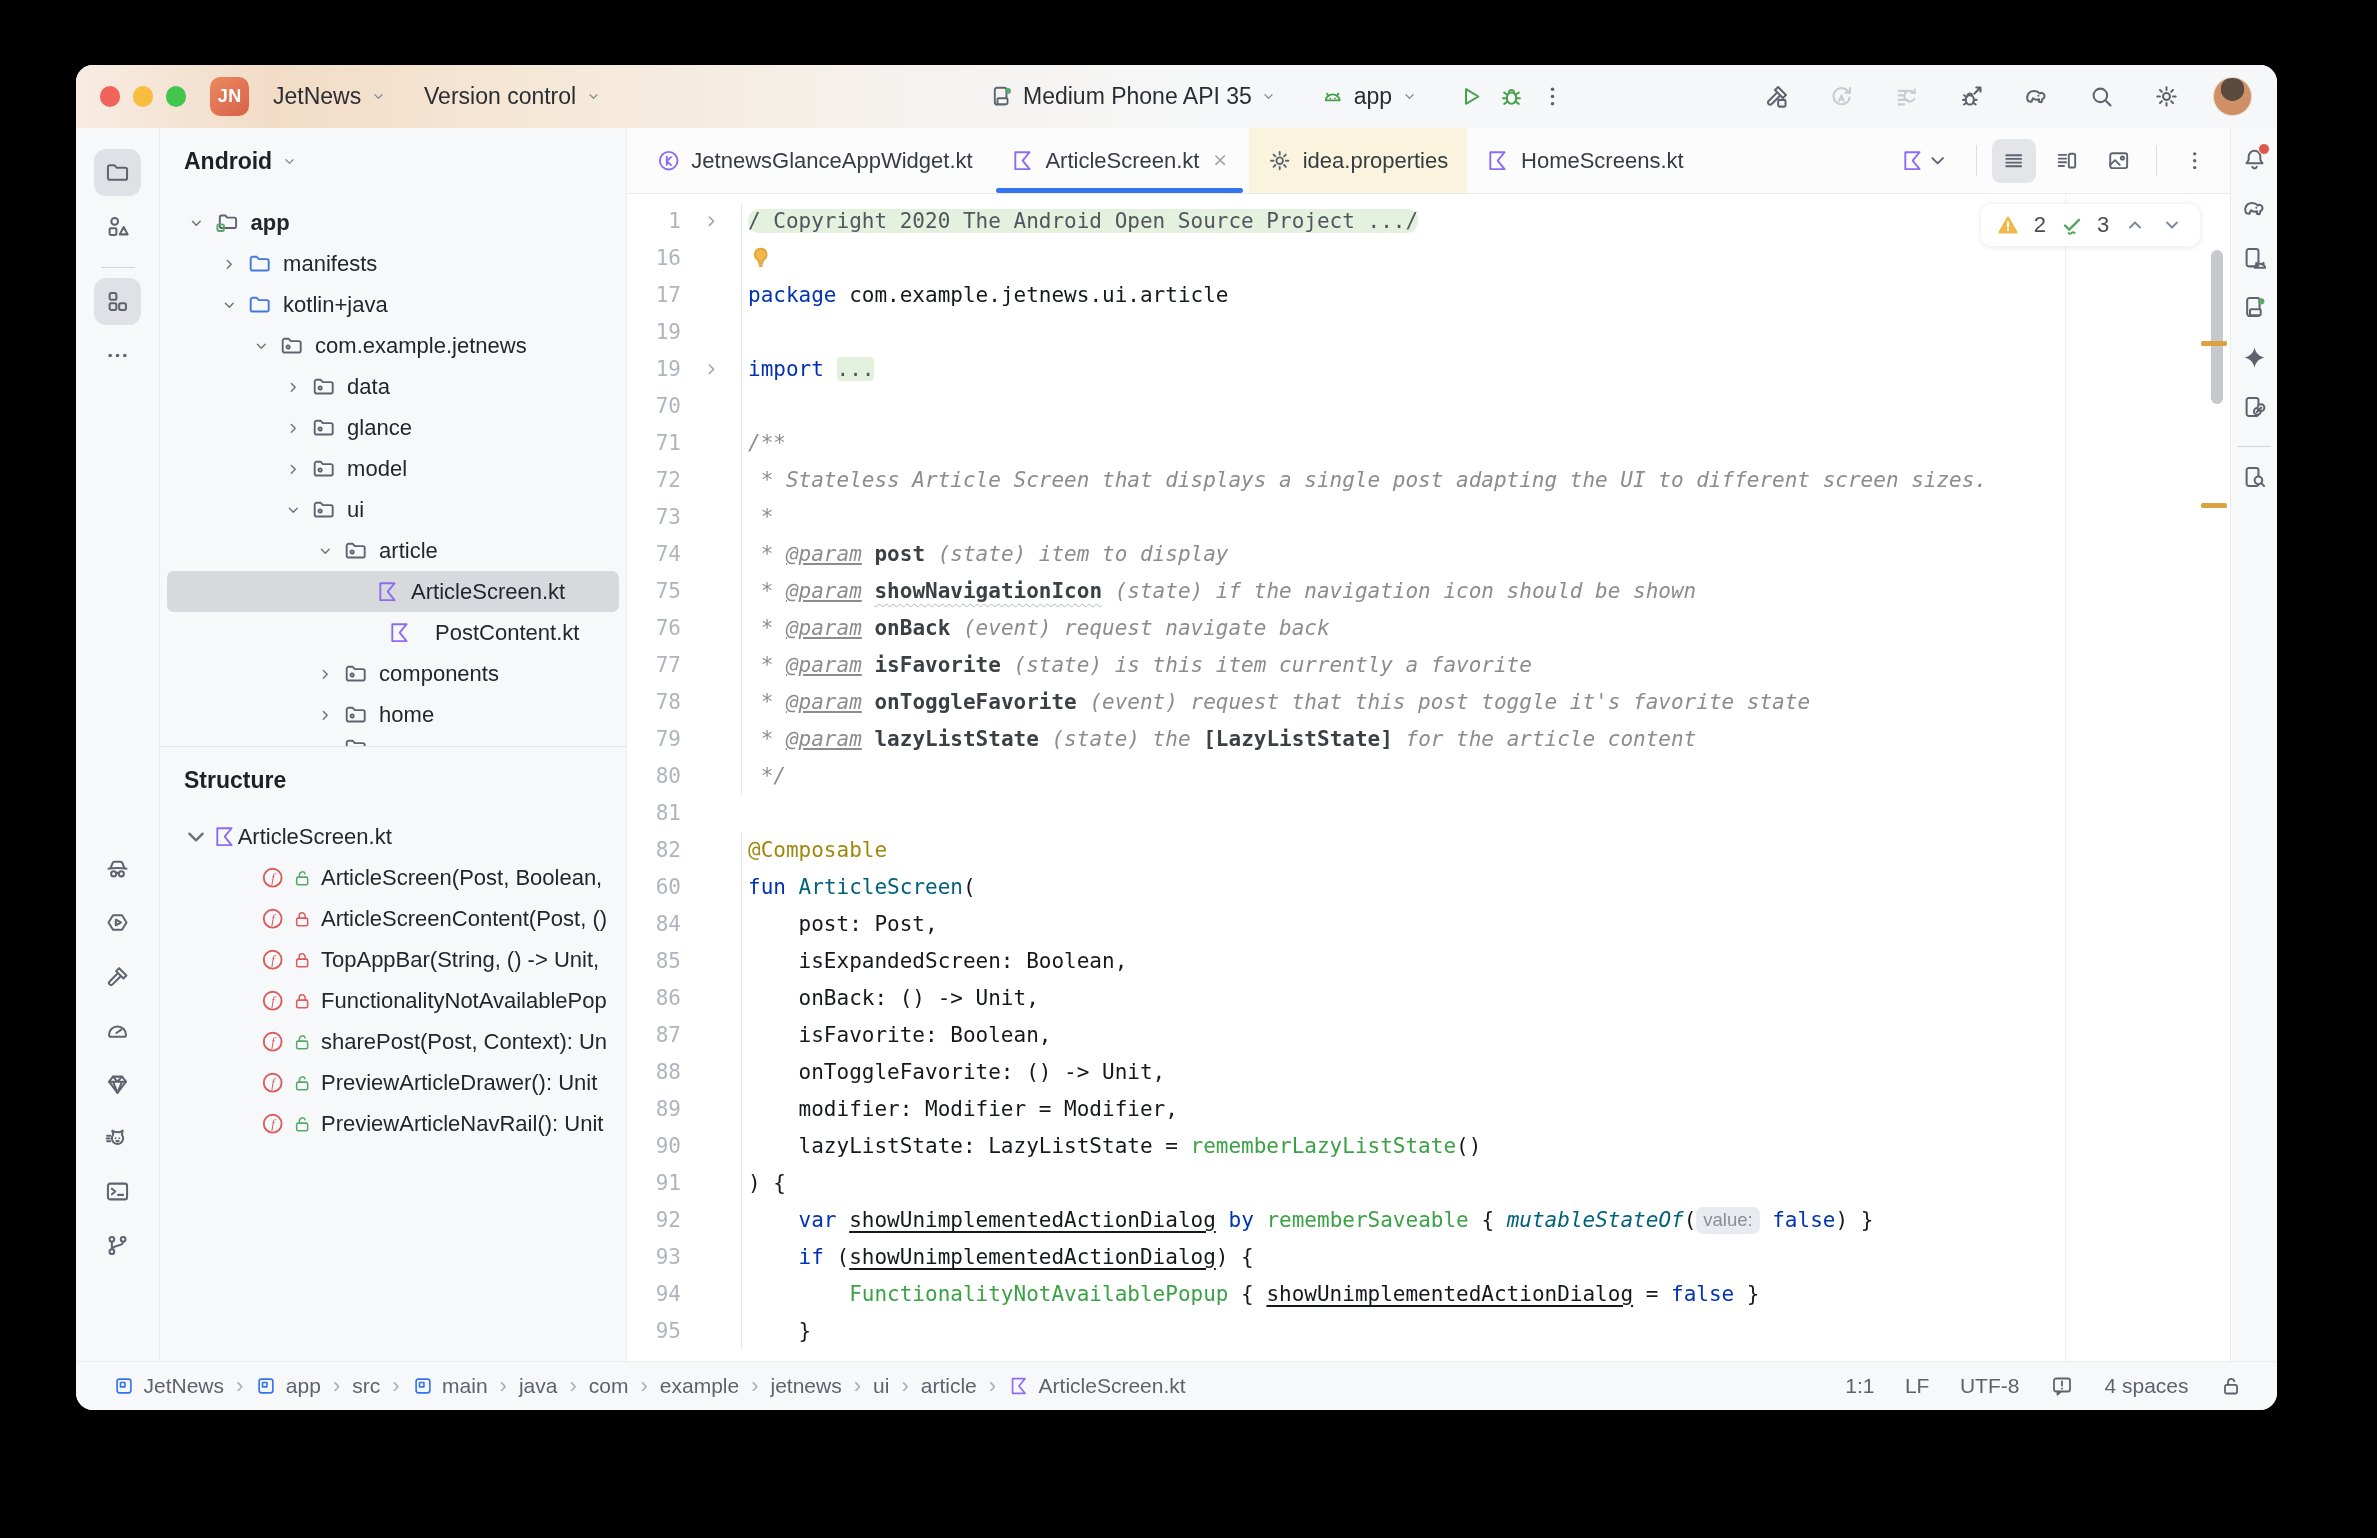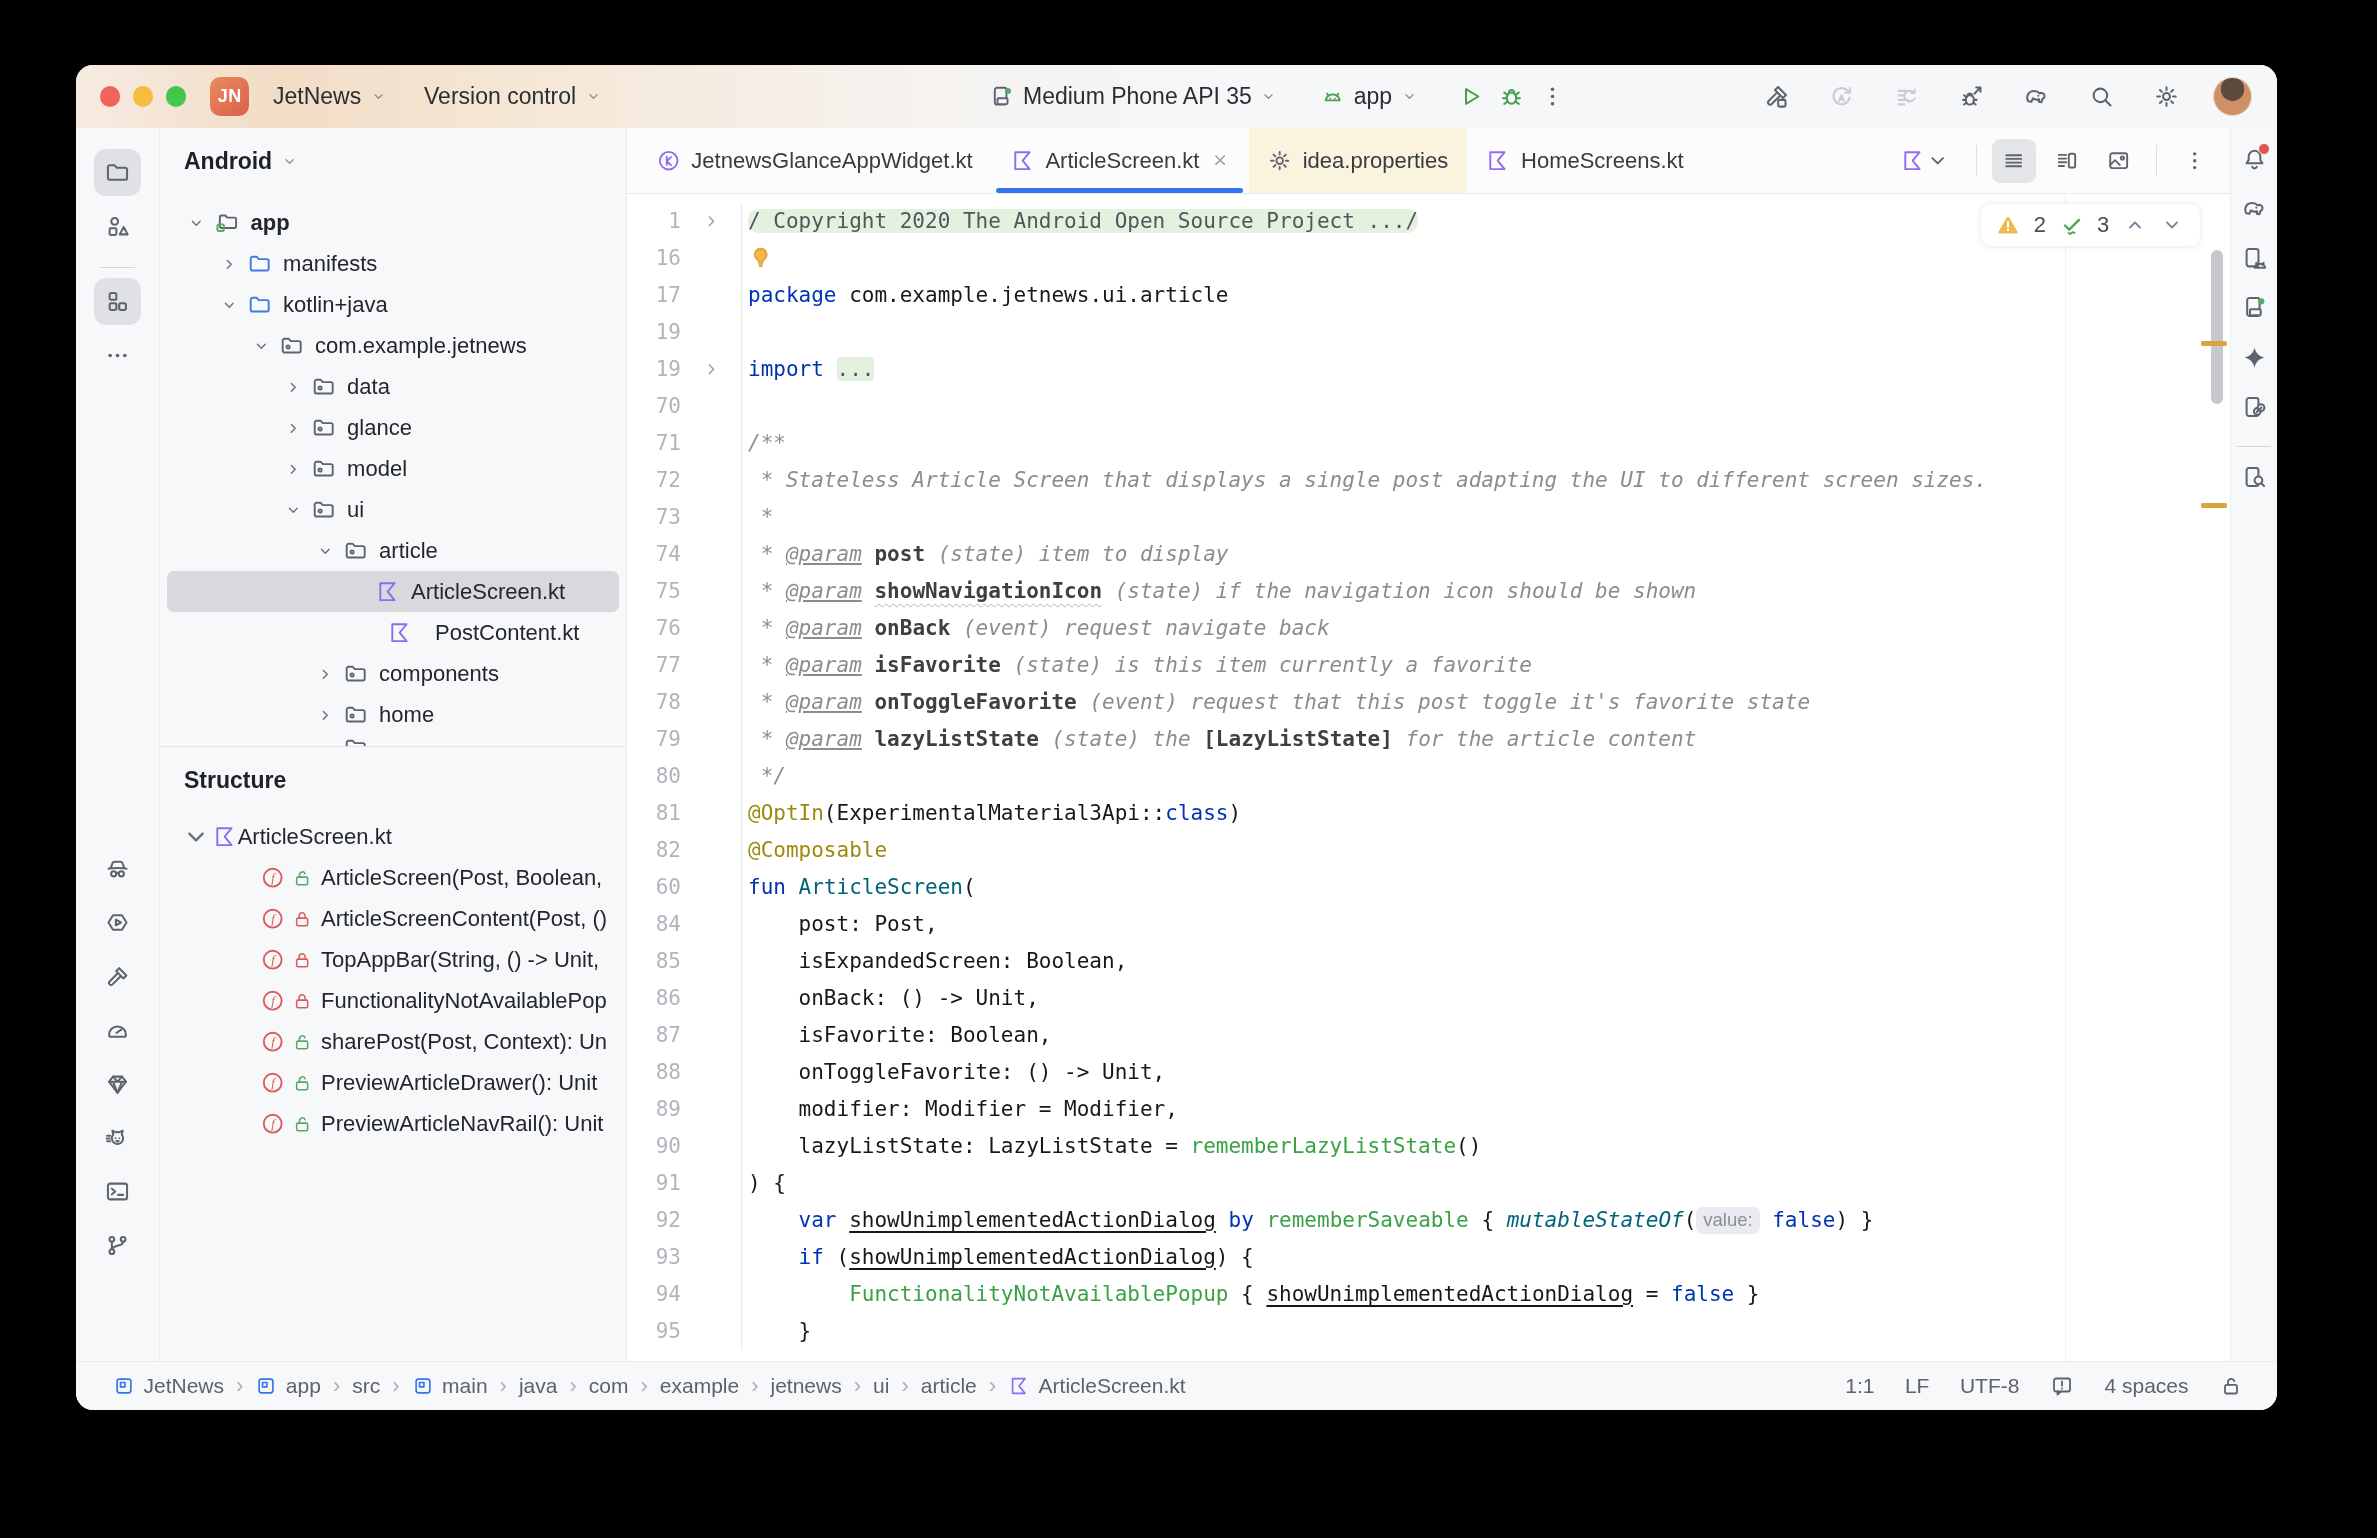--- a/index.html
+++ b/index.html
@@ -875,21 +875,20 @@
               <div class="codeline"><span class="seg-d"> * </span><span class="seg-dt">@param</span><span class="seg-d"> </span><span class="seg-dp">lazyListState</span><span class="seg-d"> (state) the </span><span class="seg-dp">[LazyListState]</span><span class="seg-d"> for the article content</span></div>
             </div>
             <div class="crow">
               <span class="ln">80</span>
               <span class="foldcol"></span>
               <div class="codeline"><span class="seg-d"> */</span></div>
             </div>
             <div class="crow">
               <span class="ln">81</span>
               <span class="foldcol"></span>
-              <div class="codeline"><span class="seg-a">@OptIn</span><span class="seg-p">(ExperimentalMaterial3Api::</span><span class="seg-k">class</span><span class="seg-p">)</span></div>
             </div>
             <div class="crow">
               <span class="ln">82</span>
               <span class="foldcol"></span>
               <div class="codeline"><span class="seg-a">@Composable</span></div>
             </div>
             <div class="crow">
               <span class="ln">60</span>
               <span class="foldcol"></span>
               <div class="codeline"><span class="seg-k">fun</span><span class="seg-p"> </span><span class="seg-f">ArticleScreen</span><span class="seg-p">(</span></div>

